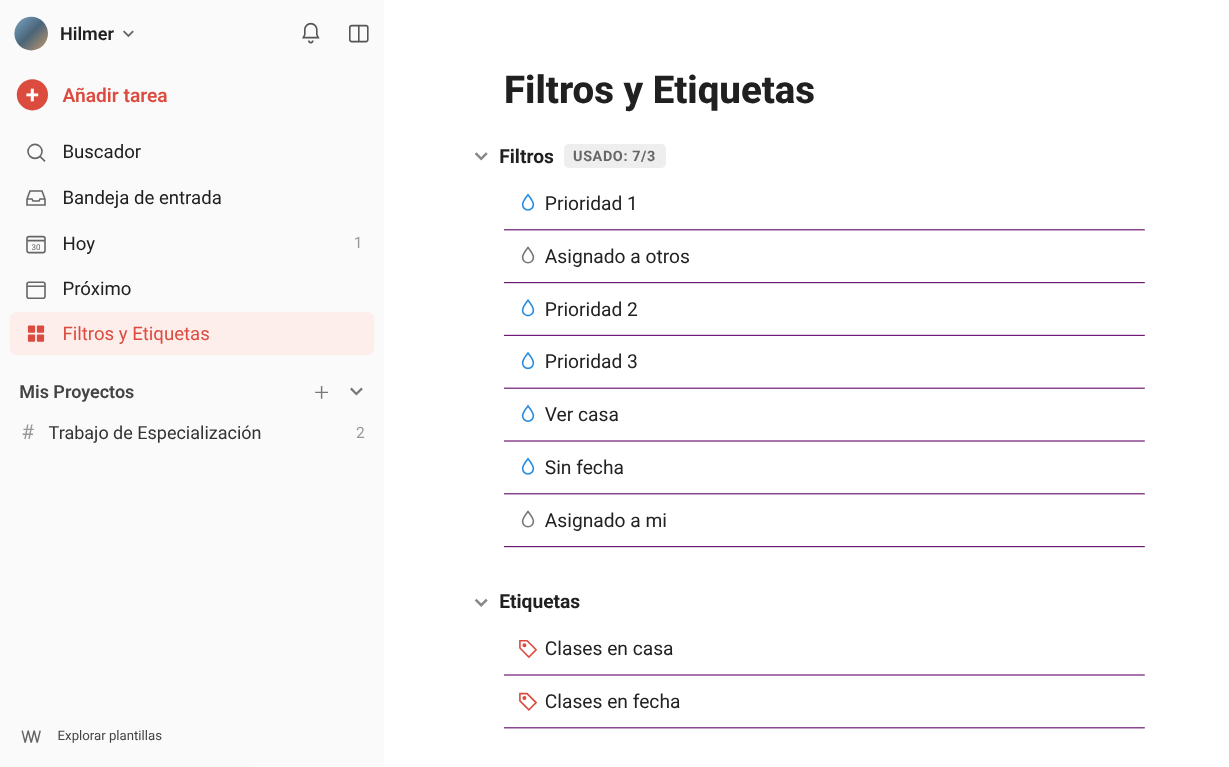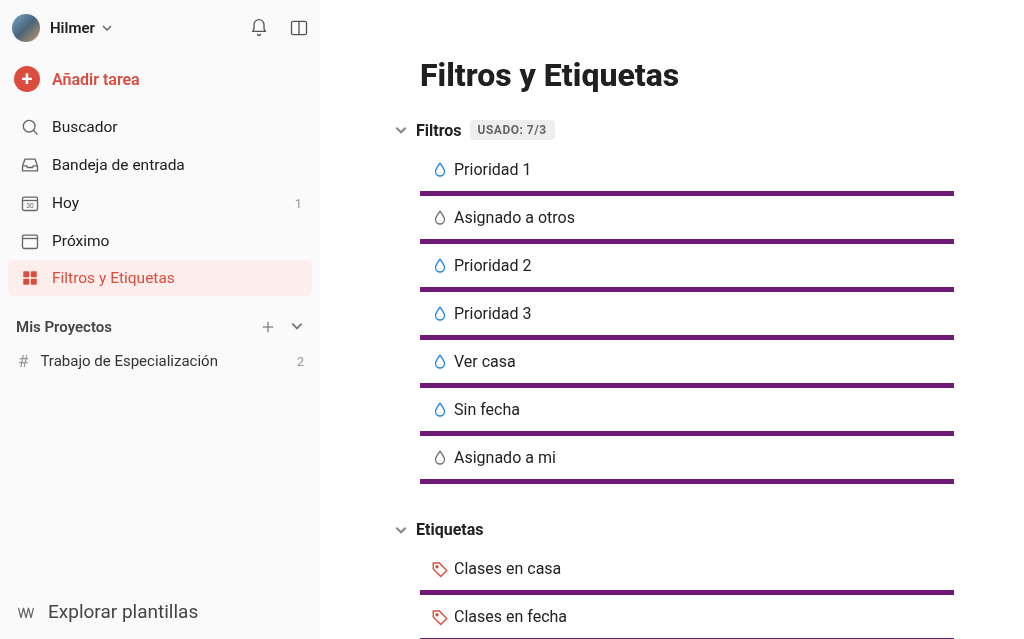--- a/index.html
+++ b/index.html
@@ -87,21 +87,21 @@
     padding: 9px 16px 9px 18px;
     cursor:pointer; color:#333; font-size:15px;
   }
   .proj-item .hash { color:#999; margin-right:12px; font-size:17px; }
   .proj-item .count { margin-left:auto; color:#999; font-size:13px; }
 
   .sb-footer {
     margin-top:auto;
     display:flex; align-items:center;
     padding:12px 16px;
-    color:#444; font-size:19px;
+    color:#444; font-size:11px;
     cursor:pointer;
   }
   .sb-footer .ficon { margin-right:12px; color:#666; }
 
   
   .main { flex:1; padding: 56px 70px 0 100px; overflow:auto; }
   .page-title {
     font-size:32px; font-weight:800; margin-bottom:26px;
   }
   .group-head {
@@ -112,23 +112,23 @@
   .group-head .gchev { color:#888; }
   .group-title { font-weight:700; font-size:16px; }
   .badge {
     background:#eee; color:#666;
     font-size:12px; font-weight:700;
     letter-spacing:.5px;
     padding:3px 8px; border-radius:4px;
   }
   .list { margin-bottom:36px; }
   .row {
-    display:flex; align-items:flex-end;
+    display:flex; align-items:flex-start;
     padding:12px 0 12px 6px;
-    border-bottom:5px solid #701a75;
+    border-bottom:1px solid #701a75;
     cursor:pointer;
   }
   .row:first-child { border-top:none; }
   .row .ricon { width:28px; display:flex; justify-content:center; }
   .row .rlabel { font-size:16px; color:#222; }
 
   svg { display:block; }
 </style>
 </head>
 <body>

